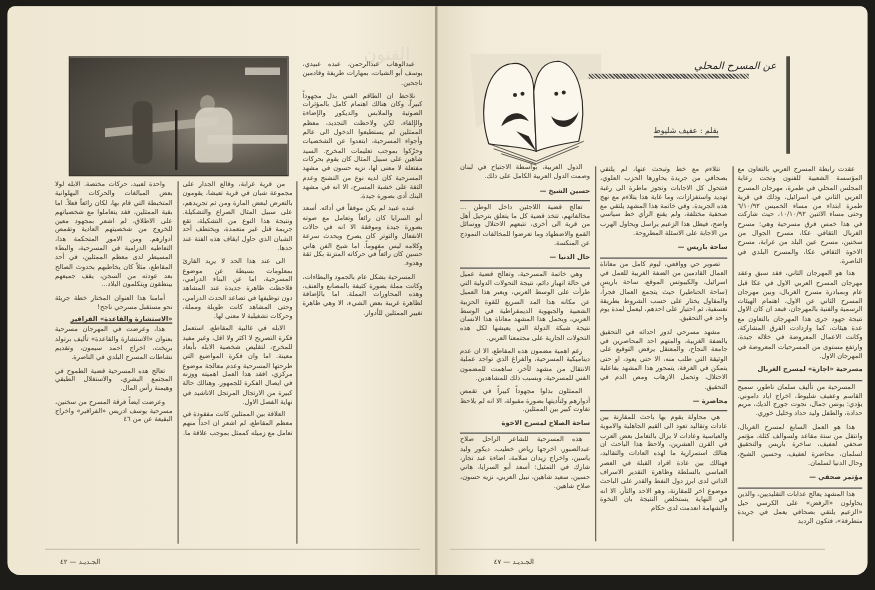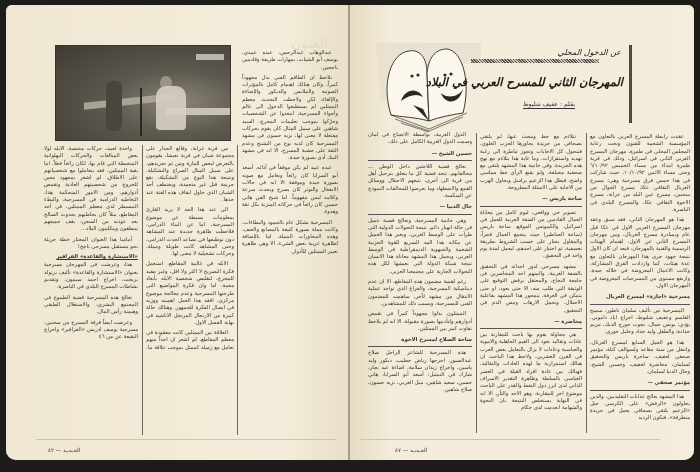--- a/index.html
+++ b/index.html
@@ -117,22 +117,21 @@
     <circle cx="74" cy="32" r="1.6" fill="#2b2823"></circle>
       <circle cx="80" cy="31" r="1.6" fill="#2b2823"></circle>
     <path d="M30,58 C34,46 46,44 52,54 C46,50 38,52 30,58 Z" fill="#2b2823"></path>
     <path d="M70,50 C74,62 88,62 92,46 C88,54 76,56 70,50 Z" fill="#2b2823"></path>
     <path d="M42,62 L52,66 L58,78 Z" fill="#2b2823"></path>
     <path d="M20,72 L58,86 L96,70 M24,76 L58,88 L92,74 M30,80 L58,89" fill="none" stroke="#2b2823" stroke-width="0.6"></path>
   </svg>
 
   <div class="header-box">
     <div class="kicker-bar"></div>
-    <div class="kicker">عن الدخول المحلي</div>
-    <div class="headline">المهرجان الثاني للمسرح العربي في البلاد</div>
+    <div class="kicker">عن المسرح المحلي</div>
     <div class="byline">بقلم : عفيف شليوط</div>
   </div>
   <div class="header-rule"></div>
 
   <div class="col" style="left:584px; top:128px; width:100px; height:296px;">
     <p>عقدت رابطة المسرح العربي بالتعاون مع المؤسسة الشعبية للفنون وتحت رعاية المجلس المحلي في طمرة، مهرجان المسرح العربي الثاني في اسرائيل، وذلك في قرية طمرة ابتداء من مساء الخميس ٦/١٠/٩٢ وحتى مساء الاثنين ١٠/١٠/٩٢، حيث شاركت في هذا خمس فرق مسرحية وهي: مسرح الغربال الثقافي عكا، مسرح الجوال من سخنين، مسرح عين البلد من عرابة، مسرح الاخوة الثقافي عكا، والمسرح البلدي في الناصرة.</p>
     <p>هذا هو المهرجان الثاني، فقد سبق وعقد مهرجان المسرح العربي الاول في عكا قبل عام وبمبادرة مسرح الغربال، وبين مهرجان المسرح الثاني عن الاول، اهتمام الهيئات الرسمية والفنية بالمهرجان، فبعد ان كان الاول نتيجة جهود جرى هذا المهرجان بالتعاون مع عدة هيئات، كما وازدادت الفرق المشاركة، وكانت الاعمال المعروضة في خلاله جيدة، وارتفع مستوى من المسرحيات المعروضة في المهرجان الاول.</p>
     <span class="sub">مسرحية «اجازة» لمسرح الغربال</span>
     <p>المسرحية من تأليف سلمان ناطور، سميح القاسم وعفيف شليوط، اخراج اياد داموني. يؤدي: يونس جمال، نجوت جورج الديك، مريم حدادة، والطفل وليد حداد وخليل خوري.</p>
     <p>هذا هو العمل السابع لمسرح الغربال، وانتقل من ستة مقاعد ولسوالف كثلة، مؤتمر صحفي لعفيف، ساخرة باريس والتحقيق لسلمان، محاضرة لعفيف، وحسين الشيخ، وحال الدنيا لسلمان.</p>

